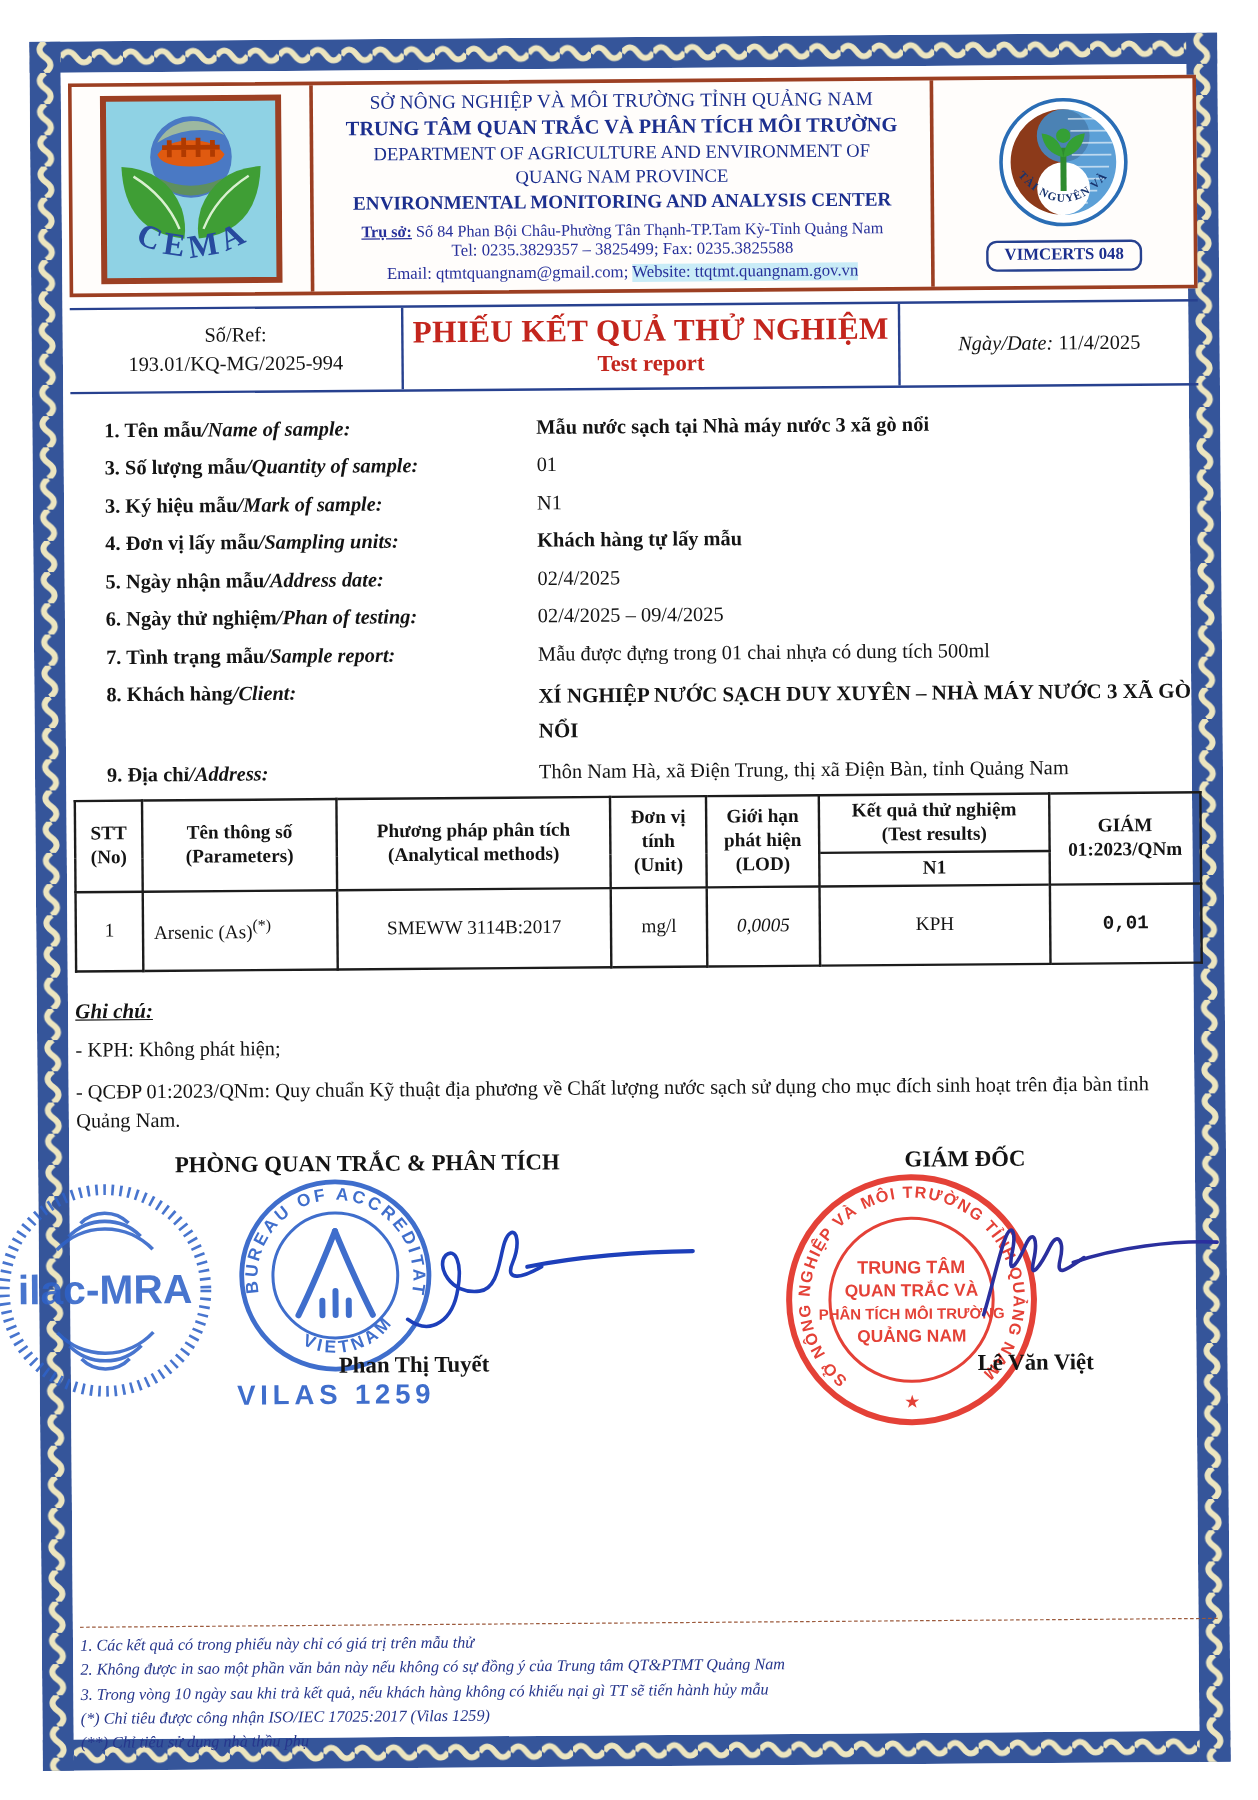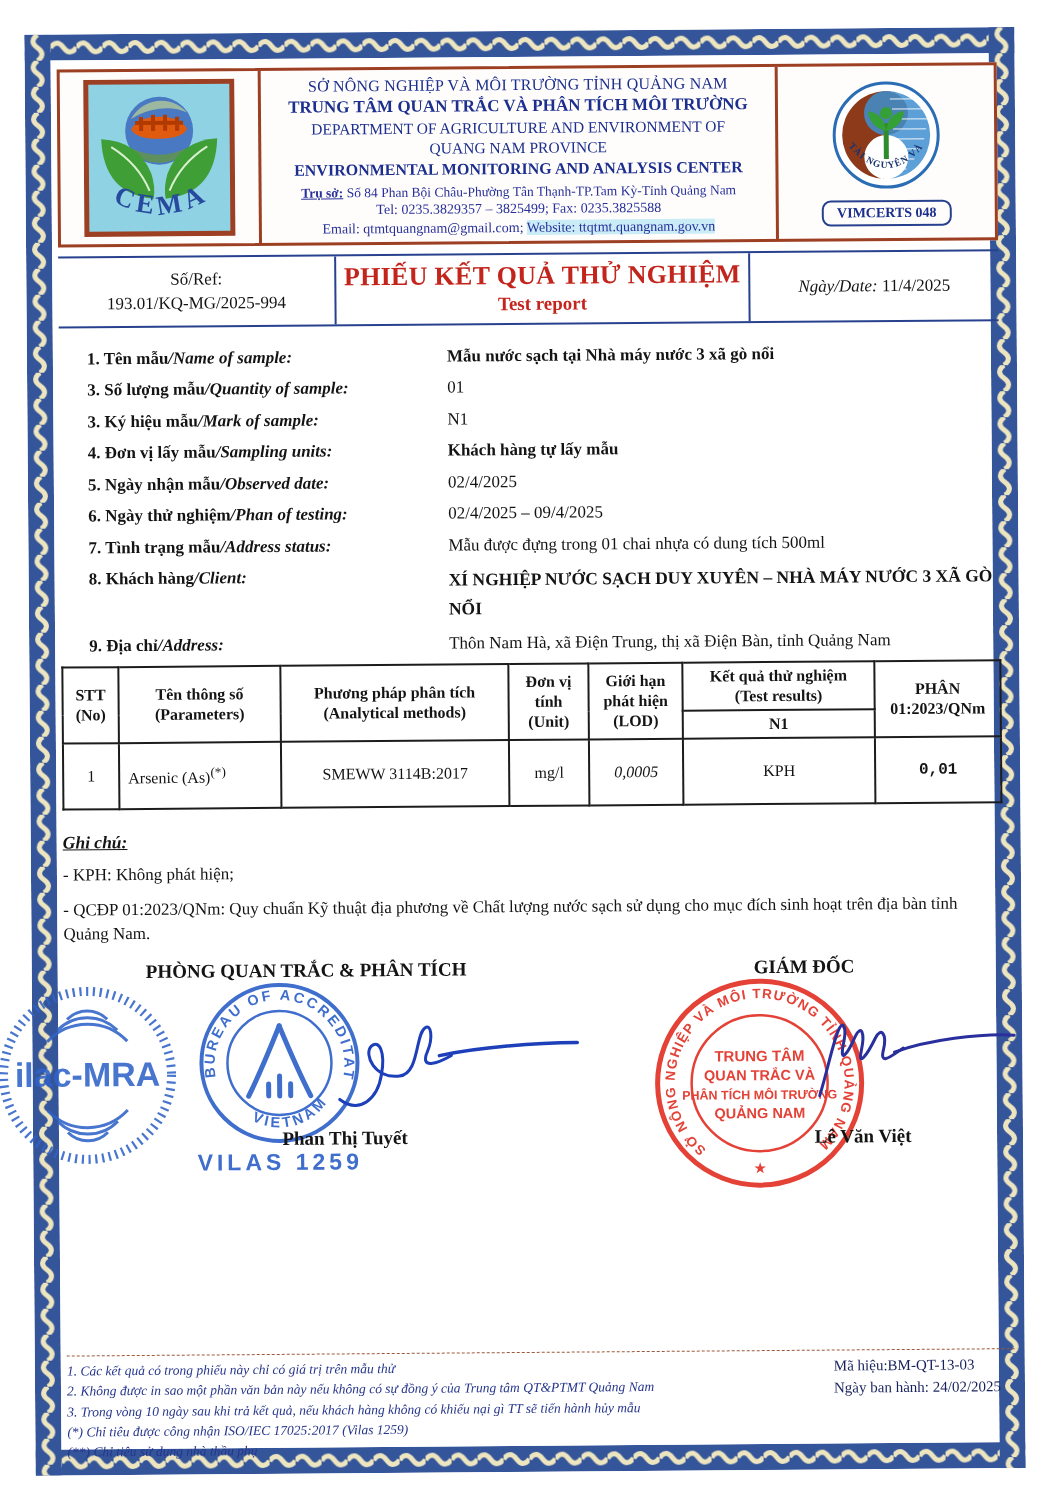--- a/index.html
+++ b/index.html
@@ -183,29 +183,29 @@
         </div>
       <div class="frow">
           <div class="flab"><span>3. Ký hiệu mẫu</span><i>/Mark of sample:</i></div>
           <div class="fval">N1</div>
         </div>
       <div class="frow">
           <div class="flab"><span>4. Đơn vị lấy mẫu</span><i>/Sampling units:</i></div>
           <div class="fval vb">Khách hàng tự lấy mẫu</div>
         </div>
       <div class="frow">
-          <div class="flab"><span>5. Ngày nhận mẫu</span><i>/Observed date:</i></div>
+          <div class="flab"><span>5. Ngày nhận mẫu</span><i>/Address date:</i></div>
           <div class="fval">02/4/2025</div>
         </div>
       <div class="frow">
           <div class="flab"><span>6. Ngày thử nghiệm</span><i>/Phan of testing:</i></div>
           <div class="fval">02/4/2025 – 09/4/2025</div>
         </div>
       <div class="frow">
-          <div class="flab"><span>7. Tình trạng mẫu</span><i>/Address status:</i></div>
+          <div class="flab"><span>7. Tình trạng mẫu</span><i>/Sample report:</i></div>
           <div class="fval">Mẫu được đựng trong 01 chai nhựa có dung tích 500ml</div>
         </div>
       <div class="frow">
           <div class="flab"><span>8. Khách hàng</span><i>/Client:</i></div>
           <div class="fval vb" style="font-size:17.5px;line-height:1.65">XÍ NGHIỆP NƯỚC SẠCH DUY XUYÊN – NHÀ MÁY NƯỚC 3 XÃ GÒ NỔI</div>
         </div>
       <div class="frow">
           <div class="flab"><span>9. Địa chỉ</span><i>/Address:</i></div>
           <div class="fval">Thôn Nam Hà, xã Điện Trung, thị xã Điện Bàn, tỉnh Quảng Nam</div>
         </div>
@@ -241,21 +241,21 @@
             </th>
         <th rowspan="2">
               <div>Giới hạn phát hiện</div>
               <div>(LOD)</div>
             </th>
         <th>
               <div>Kết quả thử nghiệm</div>
               <div>(Test results)</div>
             </th>
         <th rowspan="2">
-              <div>PHÂN</div>
+              <div>GIÁM</div>
               <div>01:2023/QNm</div>
             </th>
       </tr>
       <tr>
         <th>N1</th>
       </tr>
       <tr>
         <td>1</td>
         <td class="tdleft"><span>Arsenic (As)</span><sup>(*)</sup></td>
         <td>SMEWW 3114B:2017</td>
@@ -345,19 +345,15 @@
   </div>
 
   <div id="footer">
     <div class="fnotes">
       <div>1. Các kết quả có trong phiếu này chỉ có giá trị trên mẫu thử</div>
       <div>2. Không được in sao một phần văn bản này nếu không có sự đồng ý của Trung tâm QT&amp;PTMT Quảng Nam</div>
       <div>3. Trong vòng 10 ngày sau khi trả kết quả, nếu khách hàng không có khiếu nại gì TT sẽ tiến hành hủy mẫu</div>
       <div>(*)   Chỉ tiêu được công nhận ISO/IEC 17025:2017 (Vilas 1259)</div>
       <div>(**) Chỉ tiêu sử dụng nhà thầu phụ</div>
     </div>
-    <div class="fright">
-      <div>Mã hiệu:BM-QT-13-03</div>
-      <div>Ngày ban hành: 24/02/2025</div>
-    </div>
   </div>
 
 </div>
 
 </body></html>

